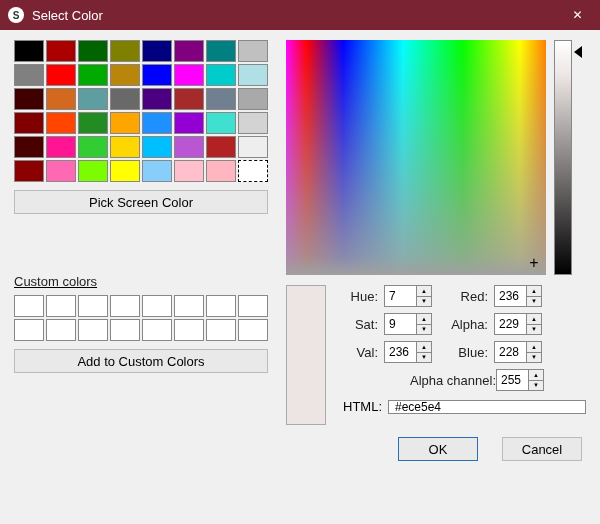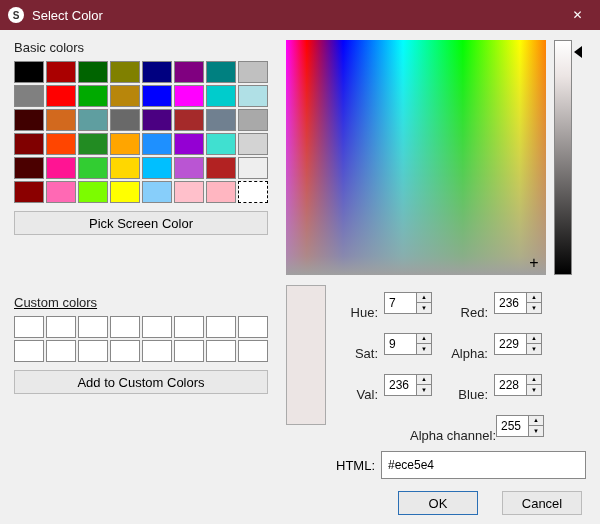--- a/index.html
+++ b/index.html
@@ -33,52 +33,51 @@
       linear-gradient(to right, #ff00ff 0%, #ff0000 8%, #0000ff 22%, #00ffff 45%, #00ff00 68%, #ffff00 90%, #ff8000 100%);
   }
   .crosshair { position: absolute; width: 16px; height: 16px; right: 4px; bottom: 4px; pointer-events: none; color:#000; font-size:16px; line-height:16px; text-align:center; }
   .value-strip { position: relative; width: 18px; height: 235px; background: linear-gradient(to bottom, #fff 0%, #ece5e4 15%, #000 100%); border: 1px solid #888; }
   .value-arrow { position: absolute; right: -10px; top: 6px; width: 0; height: 0; border-top: 6px solid transparent; border-bottom: 6px solid transparent; border-right: 8px solid #000; }
 
   .lower { margin-top: 10px; display: flex; gap: 10px; }
   .preview { width: 40px; height: 140px; border: 1px solid #aaa; background: #ece5e4; }
 
   .numgrid { flex: 1; display: grid; grid-template-columns: 42px 50px 48px 50px; column-gap: 6px; row-gap: 6px; align-items: center; }
-  .numgrid label { text-align: right; font-size: 13px; color: #222; margin-top: 20px; }
+  .numgrid label { text-align: right; font-size: 13px; color: #222; }
   .spin { display: flex; height: 22px; }
   .spin input { width: 32px; height: 22px; border: 1px solid #888; border-right: none; padding: 0 4px; font-size: 12px; }
   .spin .btns { width: 16px; display: flex; flex-direction: column; }
   .spin .btns button { flex: 1; border: 1px solid #888; background: #eee; font-size: 6px; line-height: 1; padding: 0; cursor: pointer; }
   .spin .btns button + button { border-top: none; }
 
   .alpha-row { grid-column: 1 / 5; display: flex; justify-content: flex-end; align-items: center; }
   .alpha-row label { font-size: 13px; }
 
   .html-row { margin-top: 8px; display: flex; align-items: center; gap: 6px; }
-  .html-row label { font-size: 13px; }
-  .html-row input { flex: 1; height: 28px; border: 1px solid #888; padding: 0 6px; background: #fff; }
+  .html-row label { font-size: 13px; margin-left: 7px; }
+  .html-row input { flex: 1; height: 14px; border: 1px solid #888; padding: 0 6px; background: #fff; }
 
   .buttons { display: flex; justify-content: flex-end; gap: 24px; margin-top: 12px; padding-right: 4px; }
   .buttons button { width: 80px; height: 24px; border: 1px solid #bbb; background: #e9e9e9; font-size: 13px; cursor: pointer; }
   .buttons button.ok { border: 1px solid #2a6fb5; }
 </style>
 </head>
 <body>
 
 <div class="titlebar">
   <div class="appicon">S</div>
   <div class="title">Select Color</div>
   <div class="closebtn">
     <span>✕</span>
   </div>
 </div>
 
 <div class="body">
   <div class="leftcol">
-    <div class="section-label">Basic colors</div>
     <div class="basicgrid" id="basicgrid">
         <div class="swatch" style="background: rgb(0, 0, 0);"></div>
         <div class="swatch" style="background: rgb(170, 0, 0);"></div>
         <div class="swatch" style="background: rgb(0, 100, 0);"></div>
         <div class="swatch" style="background: rgb(128, 128, 0);"></div>
         <div class="swatch" style="background: rgb(0, 0, 128);"></div>
         <div class="swatch" style="background: rgb(128, 0, 128);"></div>
         <div class="swatch" style="background: rgb(0, 128, 128);"></div>
         <div class="swatch" style="background: rgb(192, 192, 192);"></div>
         <div class="swatch" style="background: rgb(128, 128, 128);"></div>

